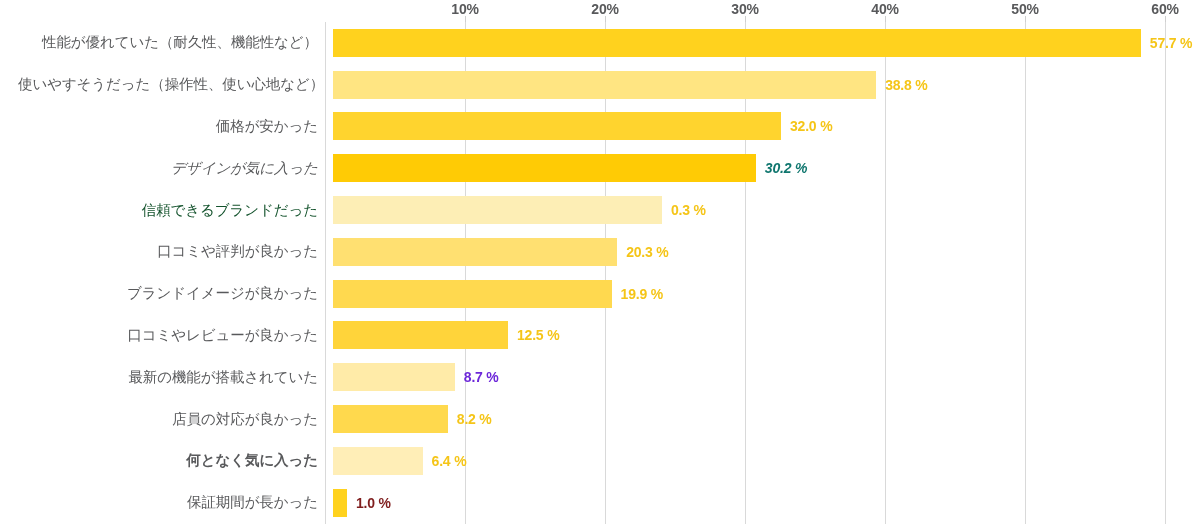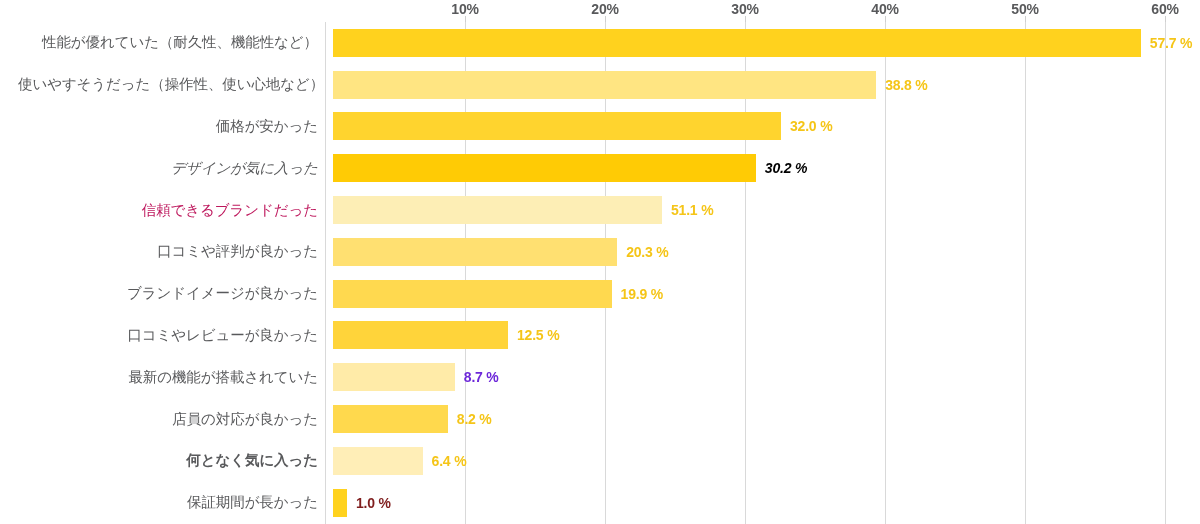--- a/index.html
+++ b/index.html
@@ -153,28 +153,28 @@
         <div class="cat-label" style="color: rgb(88, 89, 91);">価格が安かった</div>
         <div class="bar-wrap">
           <div class="bar" style="width: 448px; background: rgb(255, 212, 46);"></div>
           <div class="bar-value" style="color: rgb(245, 197, 24);">32.0 %</div>
         </div>
       </div>
       <div class="row" style="top: 125.4px; font-style: italic;">
         <div class="cat-label" style="color: rgb(88, 89, 91);">デザインが気に入った</div>
         <div class="bar-wrap">
           <div class="bar" style="width: 422.8px; background: rgb(255, 203, 5);"></div>
-          <div class="bar-value" style="color: #000000;">30.2 %</div>
+          <div class="bar-value" style="color: #0f766e;">30.2 %</div>
         </div>
       </div>
       <div class="row" style="top: 167.2px;">
-        <div class="cat-label" style="color: #be185d;">信頼できるブランドだった</div>
+        <div class="cat-label" style="color: #14532d;">信頼できるブランドだった</div>
         <div class="bar-wrap">
           <div class="bar" style="width: 329px; background: rgb(253, 238, 181);"></div>
-          <div class="bar-value" style="color: rgb(245, 197, 24);">51.1 %</div>
+          <div class="bar-value" style="color: rgb(245, 197, 24);">0.3 %</div>
         </div>
       </div>
       <div class="row" style="top: 209px;">
         <div class="cat-label" style="color: rgb(88, 89, 91);">口コミや評判が良かった</div>
         <div class="bar-wrap">
           <div class="bar" style="width: 284.2px; background: rgb(255, 224, 113);"></div>
           <div class="bar-value" style="color: rgb(245, 197, 24);">20.3 %</div>
         </div>
       </div>
       <div class="row" style="top: 250.8px;">

